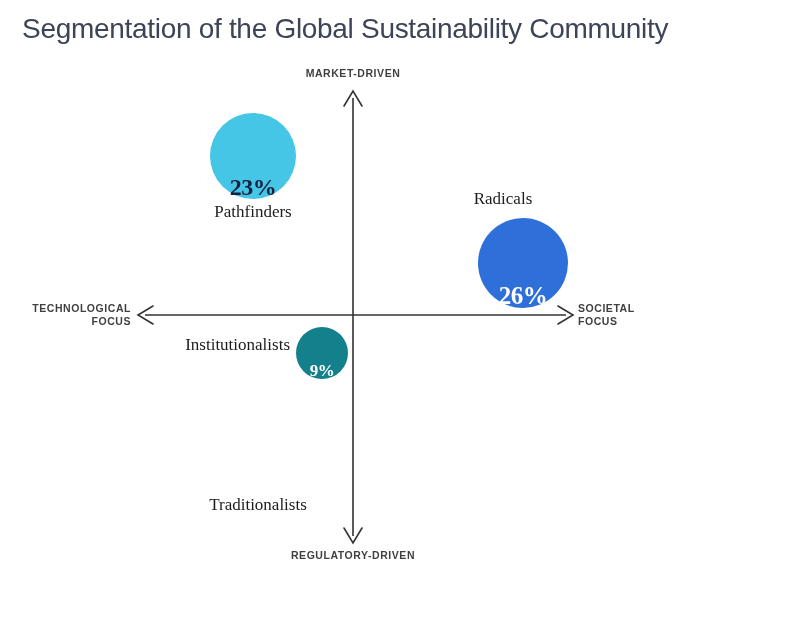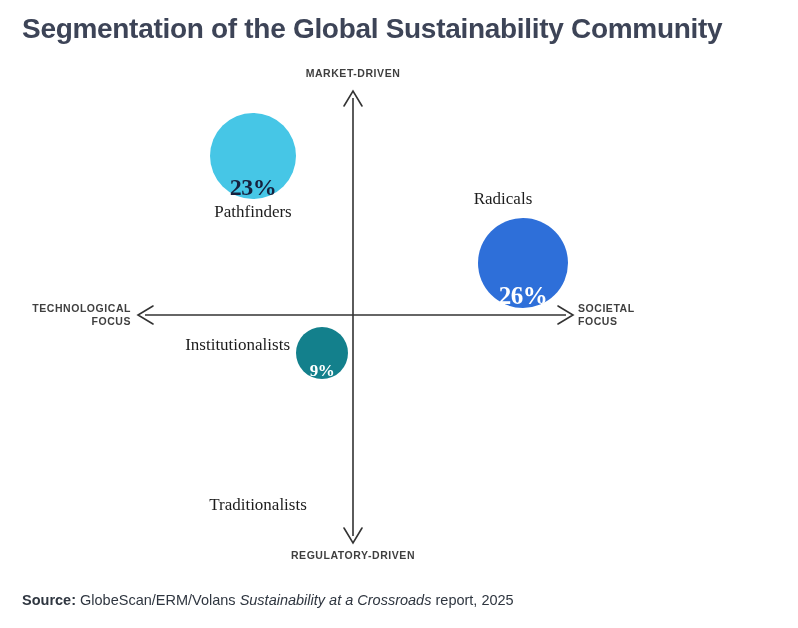--- a/index.html
+++ b/index.html
@@ -20,21 +20,21 @@
   }
 
   
   #chart-title {
     position: absolute;
     left: 22px;
     top: 10px;
     width: 760px;
     font-family: "Liberation Sans", sans-serif;
     font-size: 28px;
-    font-weight: bold;
+    font-weight: normal;
     letter-spacing: -0.3px;
     color: #3d4457;
     line-height: 38px;
     white-space: nowrap;
   }
 
   
   #plot-area {
     position: absolute;
     left: 0;
@@ -165,17 +165,14 @@
 
     <div class="bubble-label" style="left:198px; top:437px; width:120px; text-align:center;">Traditionalists</div>
 
     <div class="bubble" style="left:296px; top:269px; width:52px; height:52px; background:#13808c;">
       <span class="bubble-value" style="font-size:17px; color:#ffffff;">9%</span>
     </div>
     <div class="bubble-label" style="left:135px; top:277px; width:155px; text-align:right;">Institutionalists</div>
 
   </div>
 
-  <div id="source-line">
-    <span class="src-bold">Source:</span><span> </span><span>GlobeScan/ERM/Volans</span><span> </span><span class="src-italic">Sustainability at a Crossroads</span><span> </span><span>report, 2025</span>
-  </div>
 
 </div>
 
 </body></html>

